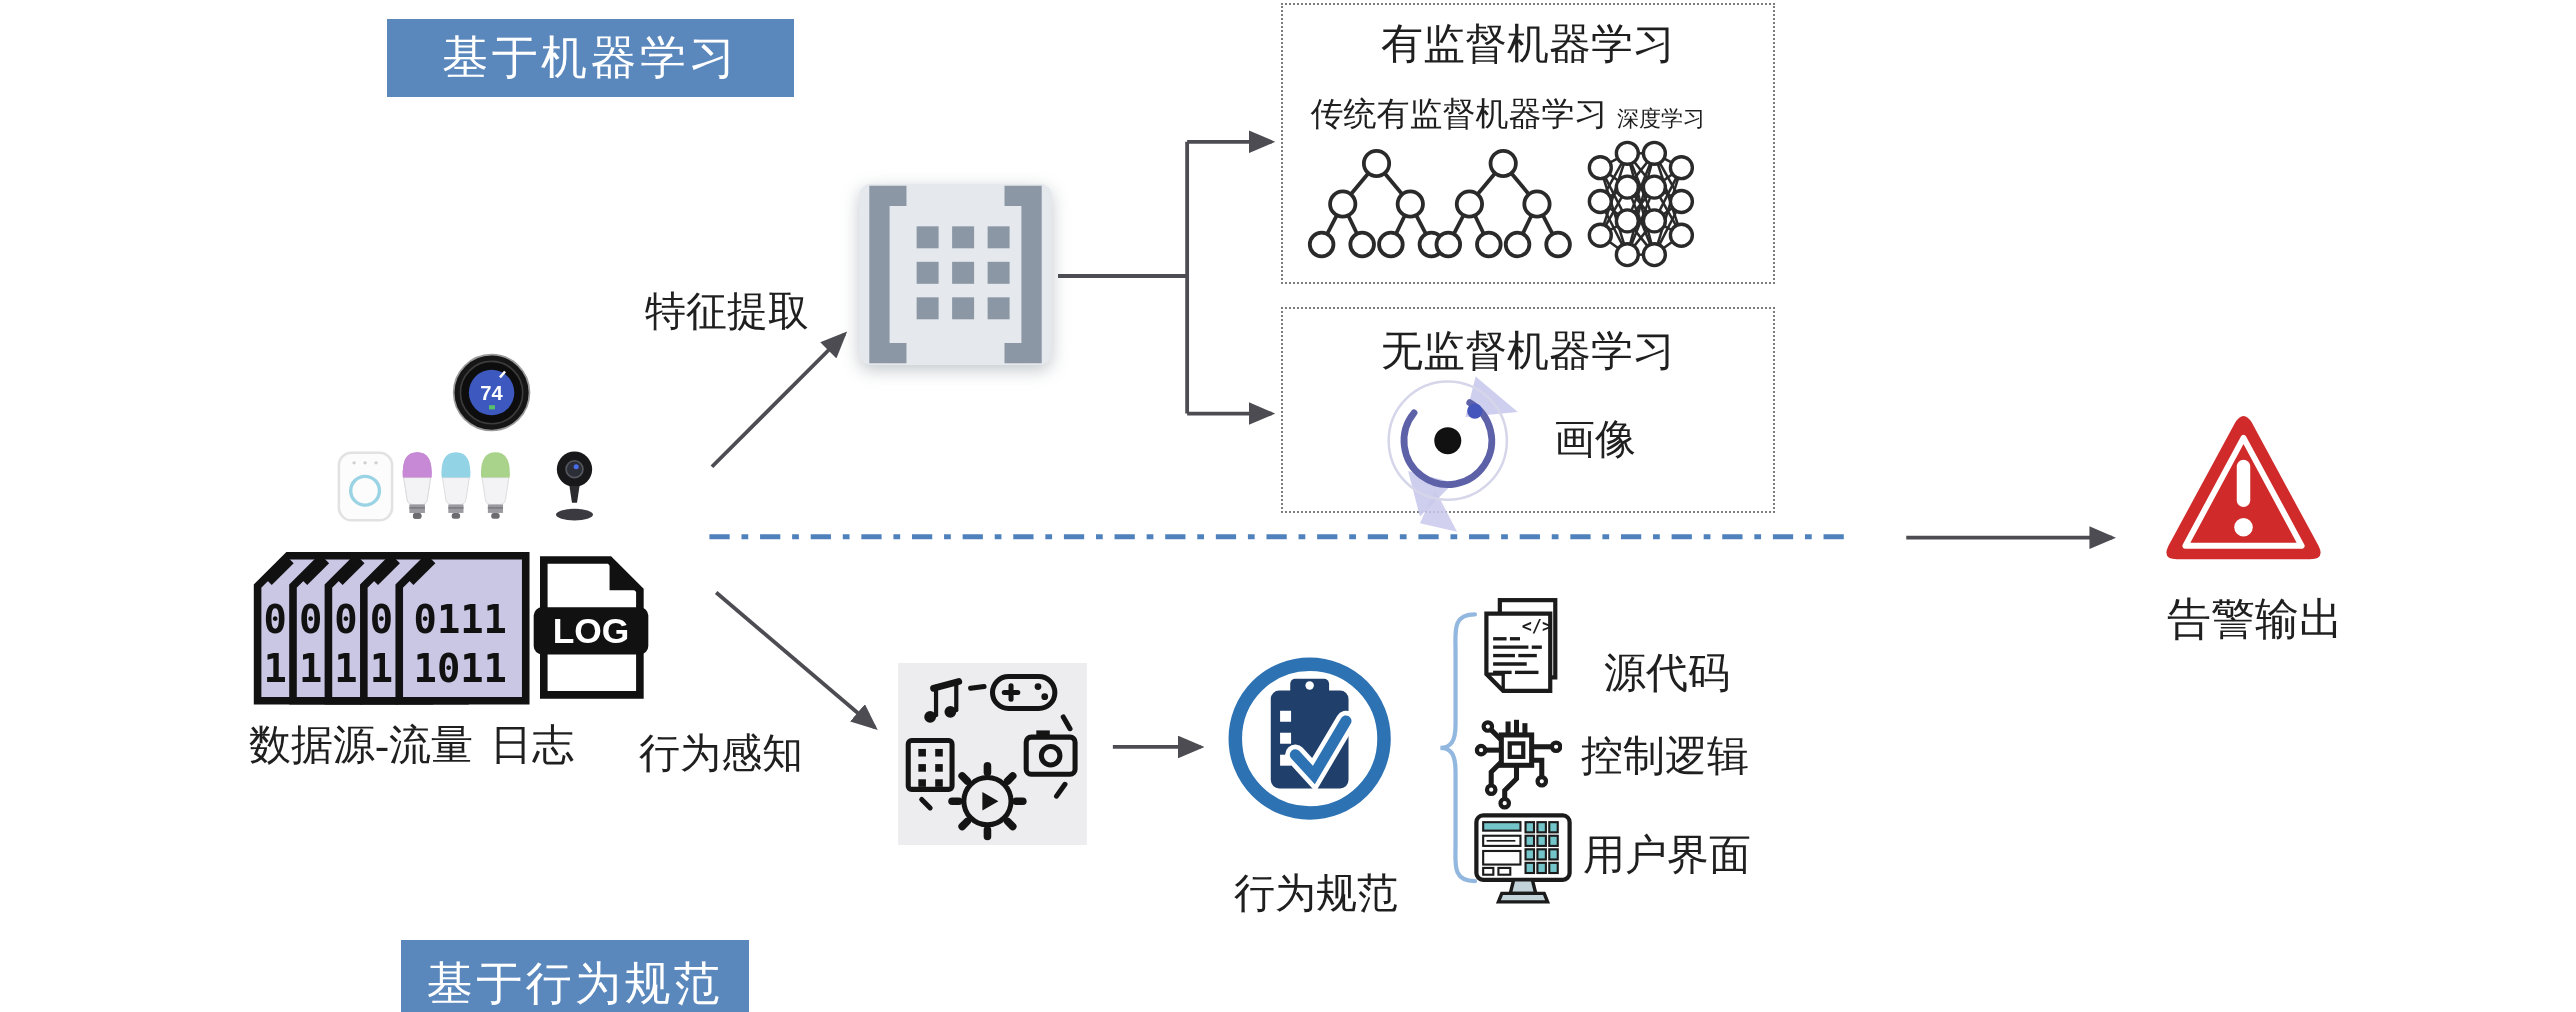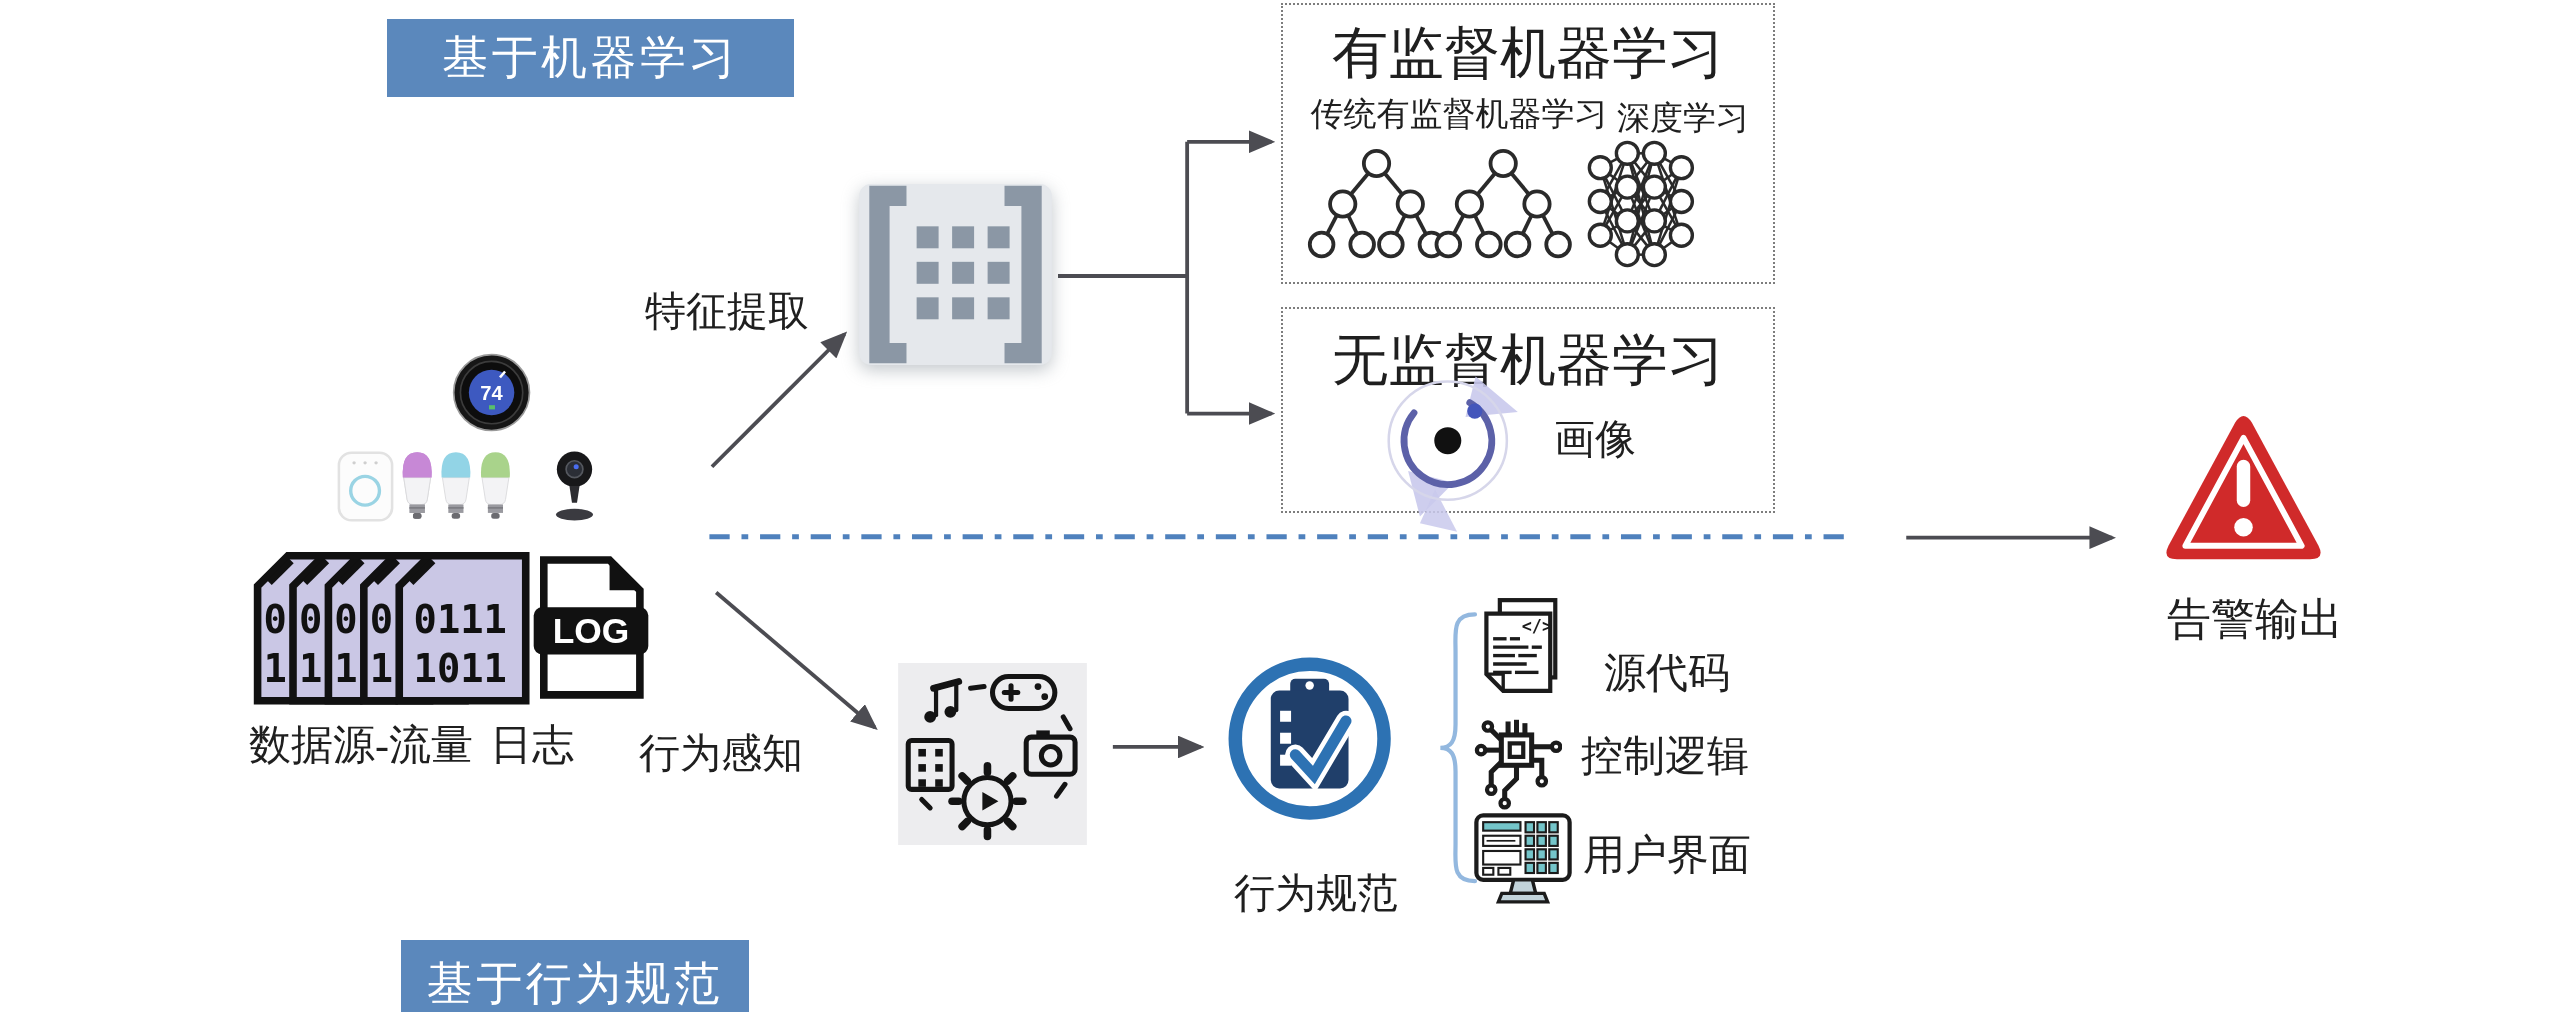--- a/index.html
+++ b/index.html
@@ -5,21 +5,21 @@
   html,body{margin:0;padding:0;background:#fff;}
   body{width:2576px;height:1012px;position:relative;overflow:hidden;
        font-family:"Liberation Serif",serif;color:#1f1f1f;}
   .abs{position:absolute;}
   .lbl{position:absolute;font-family:"Liberation Serif",serif;color:#1f1f1f;
        white-space:nowrap;line-height:1.1;}
   .banner{position:absolute;background:#5b88bc;color:#fff;display:flex;
           align-items:center;justify-content:center;font-size:46px;
           letter-spacing:3.4px;font-family:"Liberation Serif",serif;}
   .dashedbox{position:absolute;border:2.5px dotted #7d7d7d;background:#fff;}
-  .boxtitle{position:absolute;width:100%;text-align:center;font-size:56px;}
+  .boxtitle{position:absolute;width:100%;text-align:center;font-size:42px;}
   svg{display:block;}
   #matrix-icon{filter:drop-shadow(0 5px 8.4px rgba(120,130,140,.45));}
   .c-center{text-align:right;}
 </style>
 </head>
 <body>
 
 <svg class="abs" style="left:0;top:0;z-index:1;pointer-events:none" width="2576" height="1012" viewBox="0 0 3051 1199">
   <defs>
     <marker id="ah" markerWidth="7" markerHeight="6" refX="6" refY="3" orient="auto" markerUnits="strokeWidth">
@@ -50,21 +50,21 @@
 <div class="banner" style="left:387px;top:8.4px;width:407px;height:78px;margin-top:11px;">
   <span>基于机器学习</span>
 </div>
 <div class="banner" style="left:401px;top:920px;width:348px;height:87px;margin-top:20px;">
   <span>基于行为规范</span>
 </div>
 
 <div class="dashedbox" style="left:1281px;top:2.5px;width:490px;height:277px;">
   <div class="boxtitle" style="top:11.8px;">有监督机器学习</div>
   <div class="lbl" style="left:3.4px;top:91px;font-size:33px;margin-left:24px;">传统有监督机器学习</div>
-  <div class="lbl" style="left:296px;top:95px;font-size:33px;padding-left:38px;">深度学习</div>
+  <div class="lbl" style="left:296px;top:102px;font-size:22px;padding-left:38px;">深度学习</div>
 </div>
 
 <svg class="abs" style="left:1281px;top:2.5px;z-index:2" width="490" height="277" viewBox="0 0 580 328">
   <defs>
     <g id="dtree">
       <g stroke="#2a2a2a" stroke-width="4.5">
         <line x1="75" y1="18" x2="35" y2="66"></line>
           <line x1="75" y1="18" x2="115" y2="66"></line>
         <line x1="35" y1="66" x2="10" y2="114"></line>
           <line x1="35" y1="66" x2="58" y2="114"></line>

